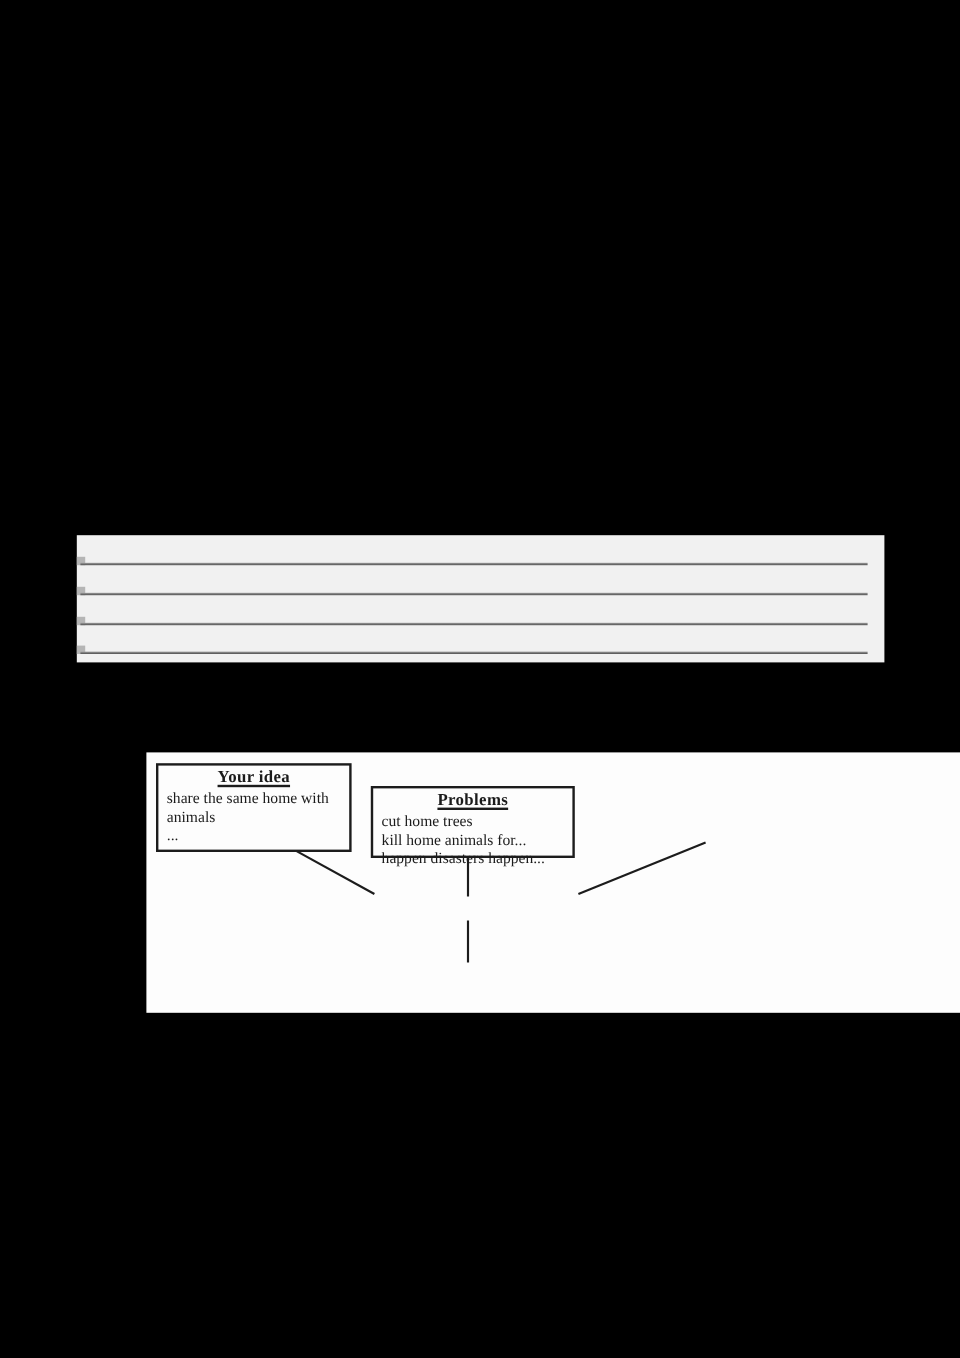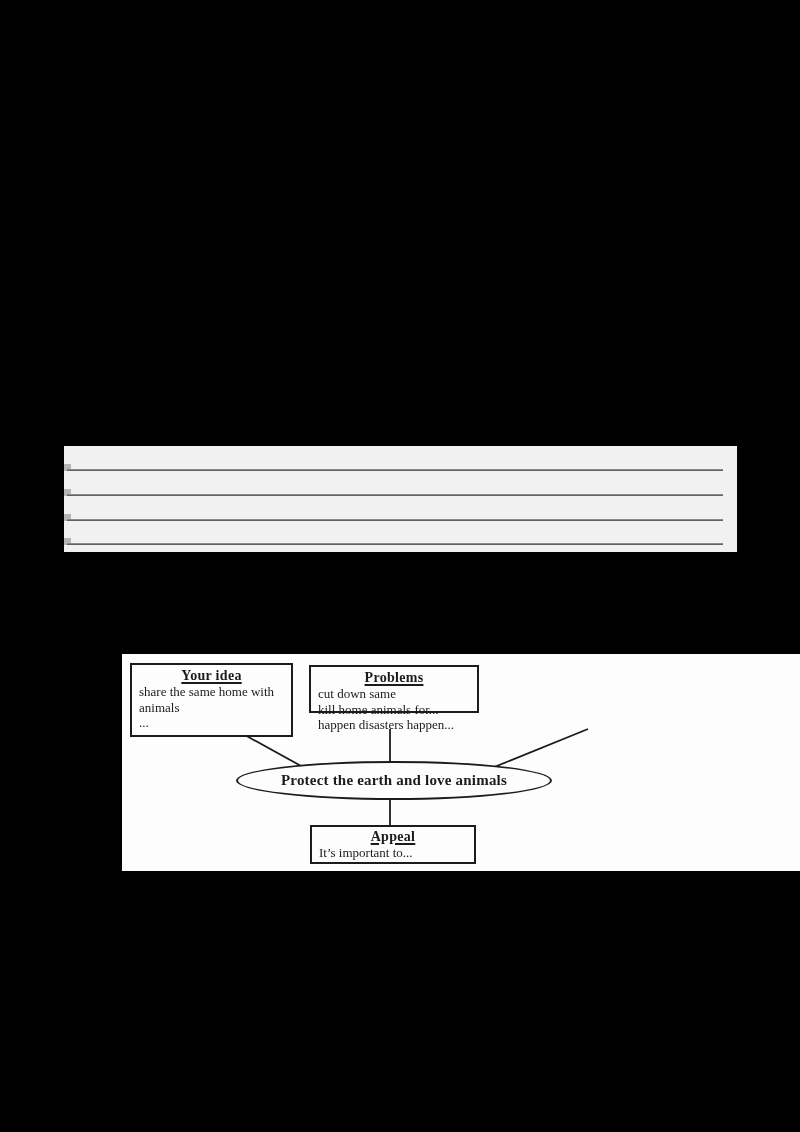--- a/index.html
+++ b/index.html
@@ -29,21 +29,20 @@
     background: linear-gradient(#9e9e9e, #4f4f4f);
   }
 
   
   .diagram-panel {
     position: absolute;
     left: 122px; top: 627px;
     width: 678px; height: 217px;
     background: #fdfdfd;
     color: #1b1b1b;
-    margin-top: 27px;
   }
   .connector-svg {
     position: absolute; left: 0; top: 0;
     width: 678px; height: 217px;
     z-index: 1;
   }
   .dbox {
     position: absolute;
     background: #fdfdfd;
     border: 2px solid #1c1c1c;
@@ -63,21 +62,21 @@
     text-underline-offset: 2px;
     margin-top: 2px;
     letter-spacing: 0.3px;
   }
   .dbox .dbox-line {
     padding-left: 7px;
     padding-right: 4px;
     white-space: nowrap;
   }
   .box-your-idea { left: 8px;   top: 9px;   width: 163px; height: 74px; }
-  .box-problems  { left: 187px; top: 11px;  width: 170px; height: 48px; }
+  .box-problems  { left: 187px; top: 28px;  width: 170px; height: 60px; }
   .box-ways      { left: 376px; top: 5px;   width: 172px; height: 75px; }
   .box-appeal    { left: 188px; top: 171px; width: 166px; height: 39px; }
   .box-appeal .dbox-title { margin-top: 1px; }
 
   .center-ellipse {
     position: absolute;
     left: 114px; top: 107px;
     width: 316px; height: 39px;
     background: #fdfdfd;
     border: 2px solid #1c1c1c;
@@ -121,28 +120,21 @@
 
   <div class="dbox box-your-idea">
     <span class="dbox-title">Your idea</span>
     <div class="dbox-line">share the same home with</div>
     <div class="dbox-line">animals</div>
     <div class="dbox-line">...</div>
   </div>
 
   <div class="dbox box-problems">
     <span class="dbox-title">Problems</span>
-    <div class="dbox-line">cut down same</div>
+    <div class="dbox-line">cut home trees</div>
     <div class="dbox-line">kill home animals for...</div>
     <div class="dbox-line">happen disasters happen...</div>
   </div>
 
 
-  <div class="center-ellipse">
-    <span>Protect the earth and love animals</span>
-  </div>
 
-  <div class="dbox box-appeal">
-    <span class="dbox-title">Appeal</span>
-    <div class="dbox-line">It’s important to...</div>
-  </div>
 
 </div>
 
 </body></html>

